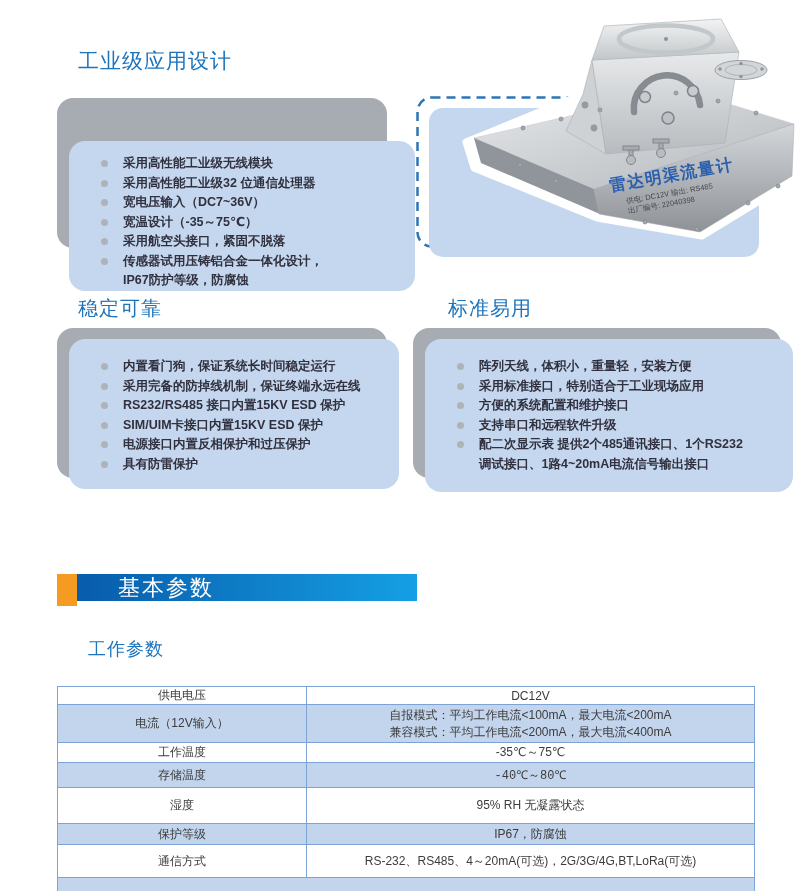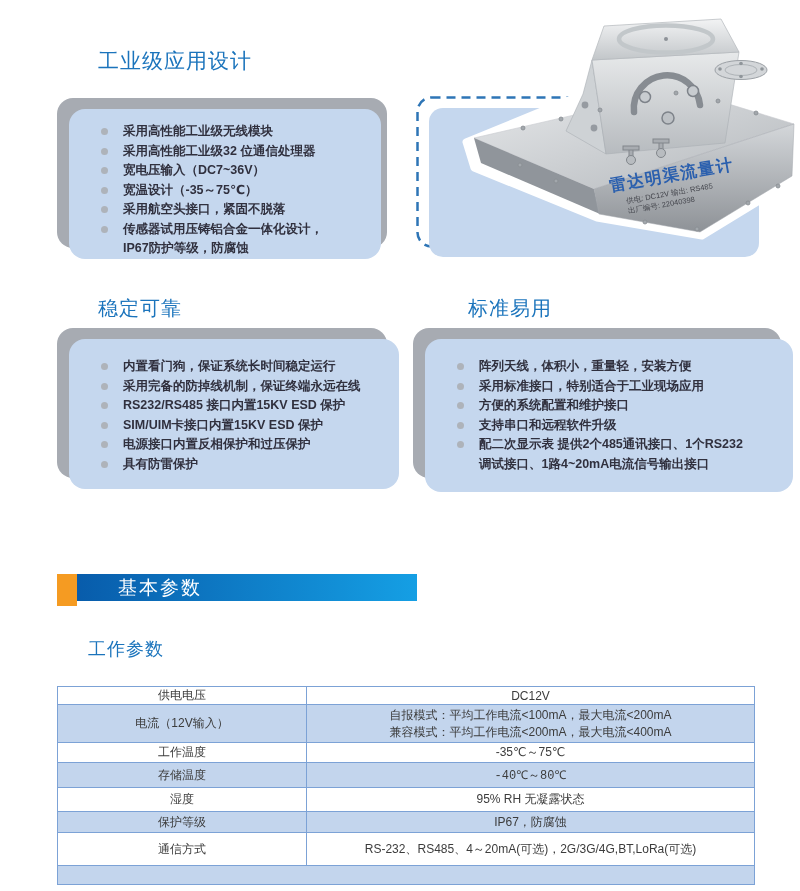--- a/index.html
+++ b/index.html
@@ -1,38 +1,38 @@
 <!DOCTYPE html>
 <html><head>
 <meta charset="utf-8">
 <style>
   html,body{margin:0;padding:0;background:#ffffff;}
   .page{position:relative;width:800px;height:891px;background:#fff;overflow:hidden;
         font-family:"Liberation Sans","DejaVu Sans",sans-serif;}
 
-  .sec-title{position:absolute;color:#1b74bc;font-size:21px;letter-spacing:1px;white-space:nowrap;margin-left:20px;}
+  .sec-title{position:absolute;color:#1b74bc;font-size:21px;letter-spacing:1px;white-space:nowrap;}
   .sec-title.small{font-size:20px;}
 
   .feature-box{position:absolute;}
   .feature-box .shadow{position:absolute;left:0;top:0;background:#a7abb2;border-radius:16px;}
   .feature-box .panel{position:absolute;left:12px;top:11px;background:#c5d7ee;border-radius:16px;box-sizing:border-box;}
   ul.bullets{list-style:none;margin:0;padding:13px 8px 0 28px;}
   ul.bullets.pad{padding-top:18px;}
   ul.bullets li{position:relative;padding-left:26px;font-size:12.5px;font-weight:bold;
                 color:#30303e;line-height:19.5px;white-space:nowrap;}
   ul.bullets li .dot{position:absolute;left:4px;top:6px;width:7px;height:7px;border-radius:50%;
                 background:#aeb3ba;}
 
   .hero-svg{position:absolute;left:410px;top:0;width:390px;height:272px;}
   .hero-svg text{font-family:"Liberation Sans","DejaVu Sans",sans-serif;}
 
   .param-orange{position:absolute;left:57px;top:574px;width:20px;height:32px;background:#f59b22;}
   .param-bar{position:absolute;left:77px;top:574px;width:340px;height:27px;
              background:linear-gradient(90deg,#085cab 0%,#159fe4 100%);
-             color:#fff;font-size:19px;line-height:27px;padding-left:41px;
+             color:#fff;font-size:22px;line-height:27px;padding-left:41px;
              letter-spacing:2px;box-sizing:border-box;}
 
   .work-title{position:absolute;left:88px;top:637px;color:#1b74bc;font-size:18px;letter-spacing:1px;}
 
   table.params{position:absolute;left:57px;top:686px;width:698px;border-collapse:collapse;
                table-layout:fixed;font-size:12px;color:#3c3c3c;}
   table.params td{border:1px solid #7ca2d6;text-align:center;vertical-align:middle;padding:0 4px;}
   table.params tr.blue td{background:#c3d5ed;}
   table.params tr.white td{background:#ffffff;}
   .val-line{line-height:17px;white-space:nowrap;}
@@ -40,21 +40,21 @@
 </style>
 </head>
 <body>
 
 <div class="page">
 
   <div class="sec-title" style="left:78px;top:47px;">工业级应用设计</div>
 
   <div class="feature-box" style="left:57px;top:98px;width:342px;height:161px;">
     <div class="shadow" style="width:330px;height:150px;"></div>
-    <div class="panel" style="width:312px;height:150px;">
+    <div class="panel" style="width:346px;height:150px;margin-top:32px;">
       <ul class="bullets">
         <li><span class="dot"></span><span>采用高性能工业级无线模块</span></li>
         <li><span class="dot"></span><span>采用高性能工业级32 位通信处理器</span></li>
         <li><span class="dot"></span><span>宽电压输入（DC7~36V）</span></li>
         <li><span class="dot"></span><span>宽温设计（-35～75℃）</span></li>
         <li><span class="dot"></span><span>采用航空头接口，紧固不脱落</span></li>
         <li><span class="dot"></span><span>传感器试用压铸铝合金一体化设计，</span></li>
         <li class="cont"><span>IP67防护等级，防腐蚀</span></li>
       </ul>
     </div>
@@ -198,21 +198,21 @@
       </td>
     </tr>
     <tr class="white" style="height:20px;">
       <td class="c1">工作温度</td>
       <td>-35℃～75℃</td>
     </tr>
     <tr class="blue" style="height:25px;font-family:Liberation Mono, monospace;">
       <td class="c1">存储温度</td>
       <td>-40℃～80℃</td>
     </tr>
-    <tr class="white" style="height:24px;">
+    <tr class="white" style="height:36px;">
       <td class="c1">湿度</td>
       <td>95% RH 无凝露状态</td>
     </tr>
     <tr class="blue" style="height:21px;">
       <td class="c1">保护等级</td>
       <td>IP67，防腐蚀</td>
     </tr>
     <tr class="white" style="height:33px;">
       <td class="c1">通信方式</td>
       <td>RS-232、RS485、4～20mA(可选)，2G/3G/4G,BT,LoRa(可选)</td>

